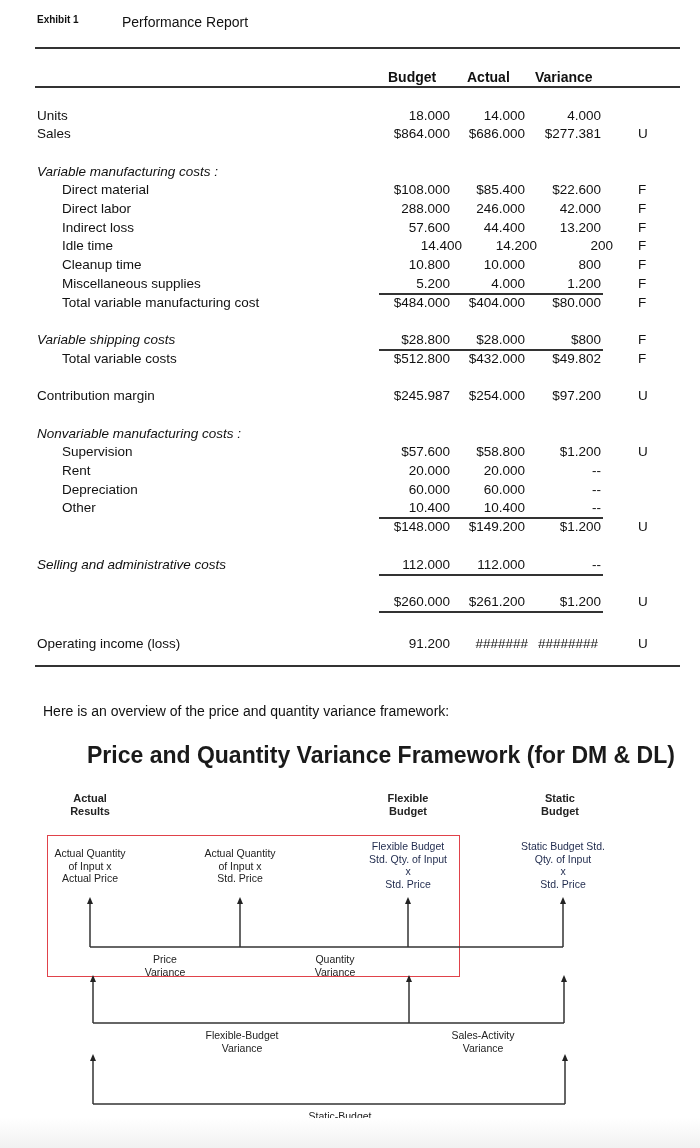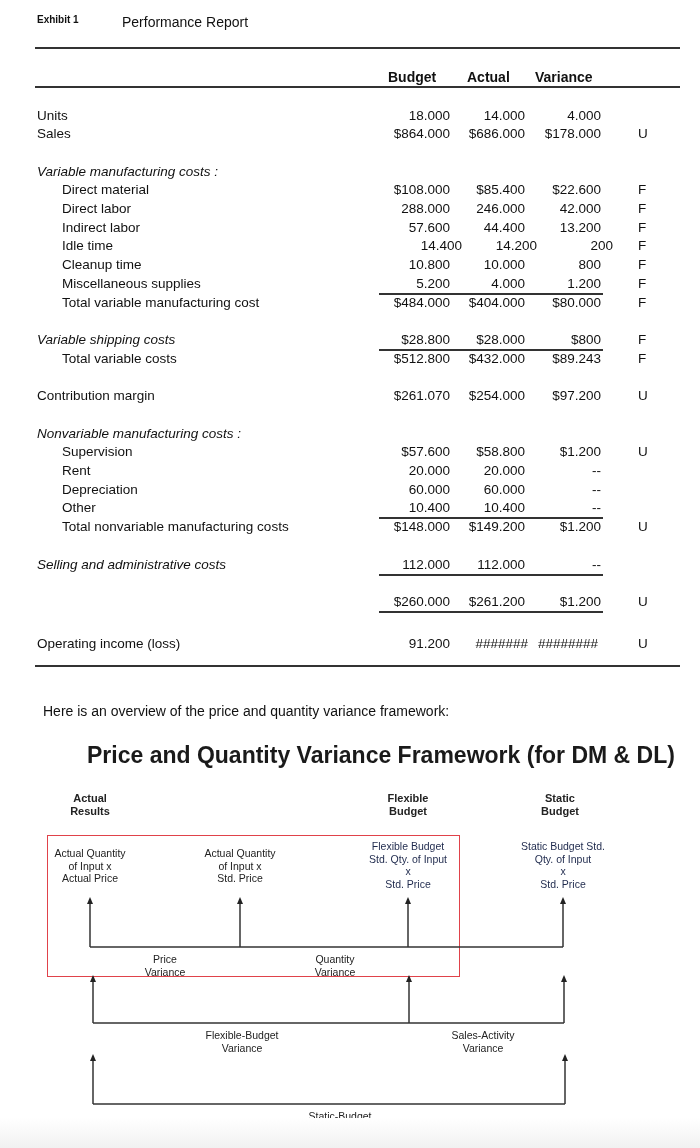--- a/index.html
+++ b/index.html
@@ -53,21 +53,21 @@
     <span class="num c1">18.000</span>
     <span class="num c2">14.000</span>
     <span class="num c3">4.000</span>
     <span class="num c4"></span>
   </div>
 
   <div class="row" style="top:126px;">
     <span class="lbl">Sales</span>
     <span class="num c1">$864.000</span>
     <span class="num c2">$686.000</span>
-    <span class="num c3">$178.000</span>
+    <span class="num c3">$277.381</span>
     <span class="num c4">U</span>
   </div>
 
   <div class="row" style="top:164px;">
     <span class="lbl it">Variable manufacturing costs :</span>
   </div>
 
   <div class="row" style="top:182px;">
     <span class="lbl ind">Direct material</span>
     <span class="num c1">$108.000</span>
@@ -78,21 +78,21 @@
 
   <div class="row" style="top:201px;">
     <span class="lbl ind">Direct labor</span>
     <span class="num c1">288.000</span>
     <span class="num c2">246.000</span>
     <span class="num c3">42.000</span>
     <span class="num c4">F</span>
   </div>
 
   <div class="row" style="top:220px;">
-    <span class="lbl ind">Indirect labor</span>
+    <span class="lbl ind">Indirect loss</span>
     <span class="num c1">57.600</span>
     <span class="num c2">44.400</span>
     <span class="num c3">13.200</span>
     <span class="num c4">F</span>
   </div>
 
   <div class="row" style="top:238px;padding-left:12px;">
     <span class="lbl ind">Idle time</span>
     <span class="num c1">14.400</span>
     <span class="num c2">14.200</span>
@@ -131,27 +131,27 @@
     <span class="num c2">$28.000</span>
     <span class="num c3">$800</span>
     <span class="num c4">F</span>
   </div>
   <div class="uline" style="top:349px;"></div>
 
   <div class="row" style="top:351px;">
     <span class="lbl ind">Total variable costs</span>
     <span class="num c1">$512.800</span>
     <span class="num c2">$432.000</span>
-    <span class="num c3">$89.243</span>
+    <span class="num c3">$49.802</span>
     <span class="num c4">F</span>
   </div>
 
   <div class="row" style="top:388px;">
     <span class="lbl">Contribution margin</span>
-    <span class="num c1">$261.070</span>
+    <span class="num c1">$245.987</span>
     <span class="num c2">$254.000</span>
     <span class="num c3">$97.200</span>
     <span class="num c4">U</span>
   </div>
 
   <div class="row" style="top:426px;">
     <span class="lbl it">Nonvariable manufacturing costs :</span>
   </div>
 
   <div class="row" style="top:444px;">
@@ -181,21 +181,20 @@
   <div class="row" style="top:500px;">
     <span class="lbl ind">Other</span>
     <span class="num c1">10.400</span>
     <span class="num c2">10.400</span>
     <span class="num c3">--</span>
     <span class="num c4"></span>
   </div>
   <div class="uline" style="top:517px;"></div>
 
   <div class="row" style="top:519px;">
-    <span class="lbl ind">Total nonvariable manufacturing costs</span>
     <span class="num c1">$148.000</span>
     <span class="num c2">$149.200</span>
     <span class="num c3">$1.200</span>
     <span class="num c4">U</span>
   </div>
 
   <div class="row" style="top:557px;">
     <span class="lbl it">Selling and administrative costs</span>
     <span class="num c1">112.000</span>
     <span class="num c2">112.000</span>

